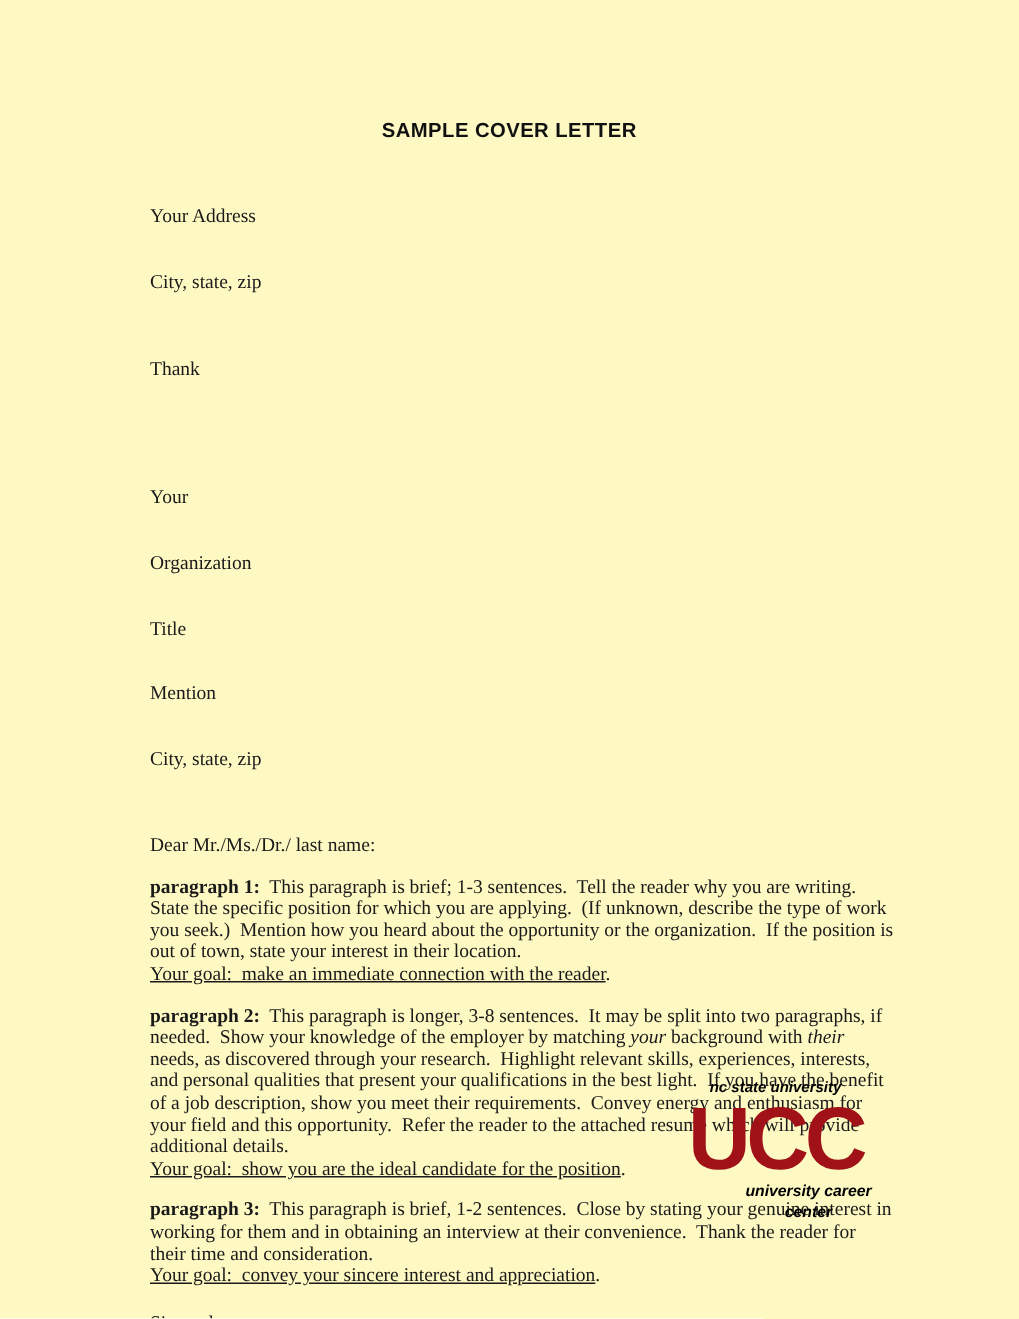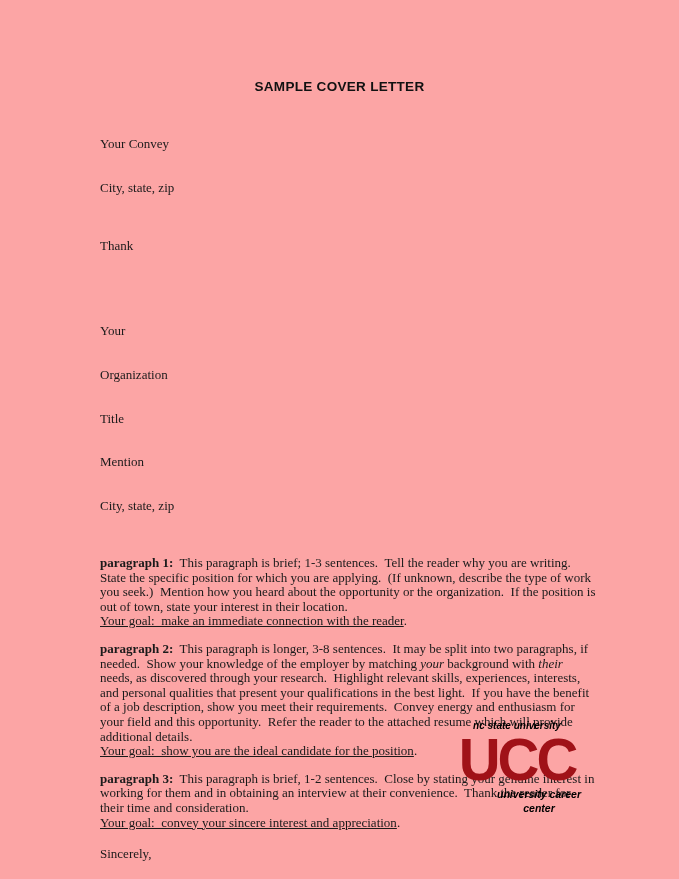--- a/index.html
+++ b/index.html
@@ -4,21 +4,21 @@
 <style>
   html, body {
     margin: 0;
     padding: 0;
     background: #ffffff;
   }
   .page {
     position: relative;
     width: 679px;
     height: 879px;
-    background: #fca5a5;
+    background: #fef9c3;
     overflow: hidden;
     font-family: "Liberation Serif", serif;
     font-size: 13px;
     line-height: 14.6px;
     color: #1a1a1a;
   }
   .title {
     margin: 80px 0 0 0;
     text-align: center;
     font-family: "Liberation Sans", sans-serif;
@@ -76,34 +76,35 @@
   }
 </style>
 </head>
 <body>
 
 <div class="page">
 
   <h1 class="title">SAMPLE COVER LETTER</h1>
 
   <div class="block sender">
-    <div class="line">Your Convey</div>
+    <div class="line">Your Address</div>
     <div class="line">City, state, zip</div>
   </div>
 
   <div class="block date">Thank</div>
 
   <div class="block recipient">
     <div class="line">Your</div>
     <div class="line">Organization</div>
     <div class="line">Title</div>
     <div class="line">Mention</div>
     <div class="line">City, state, zip</div>
   </div>
 
+  <div class="block salutation">Dear Mr./Ms./Dr./ last name:</div>
 
   <div id="letter-body">
       <p class="para"><span class="b">paragraph 1:</span><span>  This paragraph is brief; 1-3 sentences.  Tell the reader why you are writing.  State the specific position for which you are applying.  (If unknown, describe the type of work you seek.)  Mention how you heard about the opportunity or the organization.  If the position is out of town, state your interest in their location.</span><span class="goal"><span class="u">Your goal:  make an immediate connection with the reader</span><span>.</span></span></p>
       <p class="para"><span class="b">paragraph 2:</span><span>  This paragraph is longer, 3-8 sentences.  It may be split into two paragraphs, if needed.  Show your knowledge of the employer by matching </span><span class="i">your</span><span> background with </span><span class="i">their</span><span> needs, as discovered through your research.  Highlight relevant skills, experiences, interests, and personal qualities that present your qualifications in the best light.  If you have the benefit of a job description, show you meet their requirements.  Convey energy and enthusiasm for your field and this opportunity.  Refer the reader to the attached resume which will provide additional details.</span><span class="goal"><span class="u">Your goal:  show you are the ideal candidate for the position</span><span>.</span></span></p>
       <p class="para"><span class="b">paragraph 3:</span><span>  This paragraph is brief, 1-2 sentences.  Close by stating your genuine interest in working for them and in obtaining an interview at their convenience.  Thank the reader for their time and consideration.</span><span class="goal"><span class="u">Your goal:  convey your sincere interest and appreciation</span><span>.</span></span></p>
     </div>
 
   <div class="closing-line closing-first">Sincerely,</div>
 
   <div class="logo">

